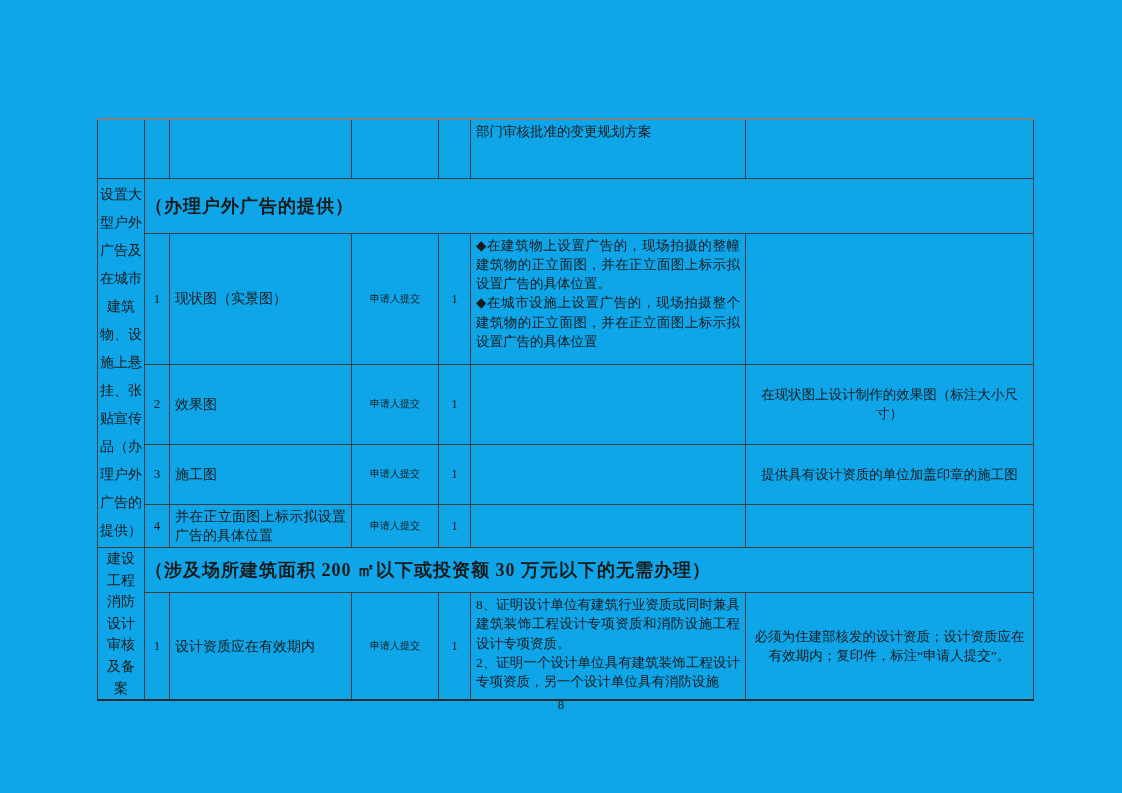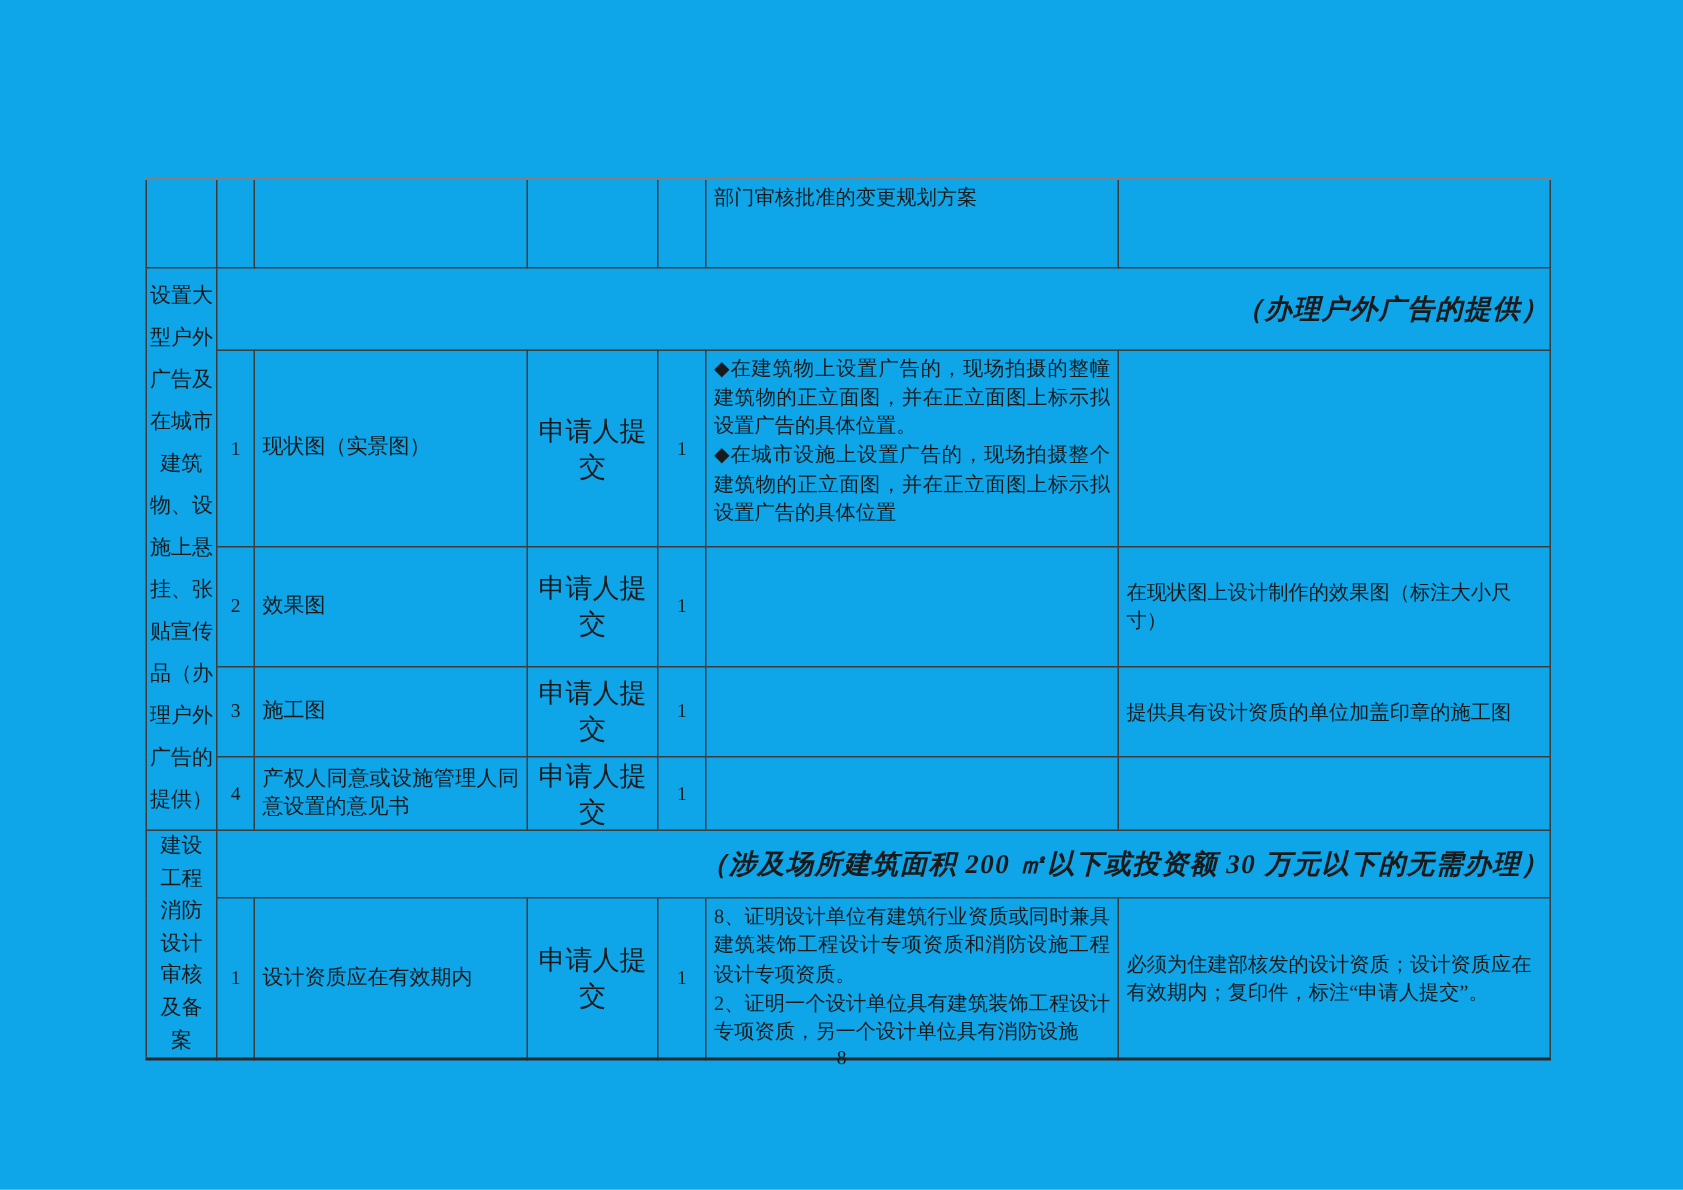--- a/index.html
+++ b/index.html
@@ -24,39 +24,40 @@
     overflow:hidden;
     vertical-align:middle;
     padding:0;
   }
   .cat{
     text-align:center;white-space:pre-line;
     font-size:14px;line-height:28px;
   }
   .cat.cat2{line-height:21.6px;}
   .sec-hdr{
-    text-align:right;font-weight:bold;font-style:italic;
+    text-align:left;font-weight:bold;
     font-size:18px;letter-spacing:1px;
   }
   .num{text-align:center;font-size:13px;}
   .mat{
     font-size:14px;line-height:19px;padding:1px 5px;
     text-align:justify;
     margin-left:11px;
   }
-  .src{text-align:center;font-size:18px;}
+  .src{text-align:center;font-size:10px;}
   .cnt{text-align:center;font-size:13px;}
   .desc{
     vertical-align:top;white-space:pre-line;
     font-size:13.5px;line-height:19.3px;
     padding:2px 5px 0 5px;text-align:justify;
   }
   .rmk{
     white-space:pre-line;font-size:13.5px;line-height:19.5px;
     padding:20px 5px;
+    text-align:center;
   }
   .page-number{
     position:absolute;left:0;top:697px;width:1122px;
     text-align:center;font-size:13px;
   }
 </style>
 </head>
 <body>
 
 <div class="page">
@@ -123,21 +124,21 @@
       <td class="num">3</td>
       <td class="mat">施工图</td>
       <td class="src">申请人提交</td>
       <td class="cnt">1</td>
       <td class="desc"></td>
       <td class="rmk">提供具有设计资质的单位加盖印章的施工图</td>
     </tr>
 
     <tr style="height:43px">
       <td class="num">4</td>
-      <td class="mat">产权人同意或设施管理人同意设置的意见书</td>
+      <td class="mat">并在正立面图上标示拟设置广告的具体位置</td>
       <td class="src">申请人提交</td>
       <td class="cnt">1</td>
       <td class="desc"></td>
       <td class="rmk"></td>
     </tr>
 
     <tr style="height:45px">
       <td class="cat cat2" rowspan="2">建设
 工程
 消防

